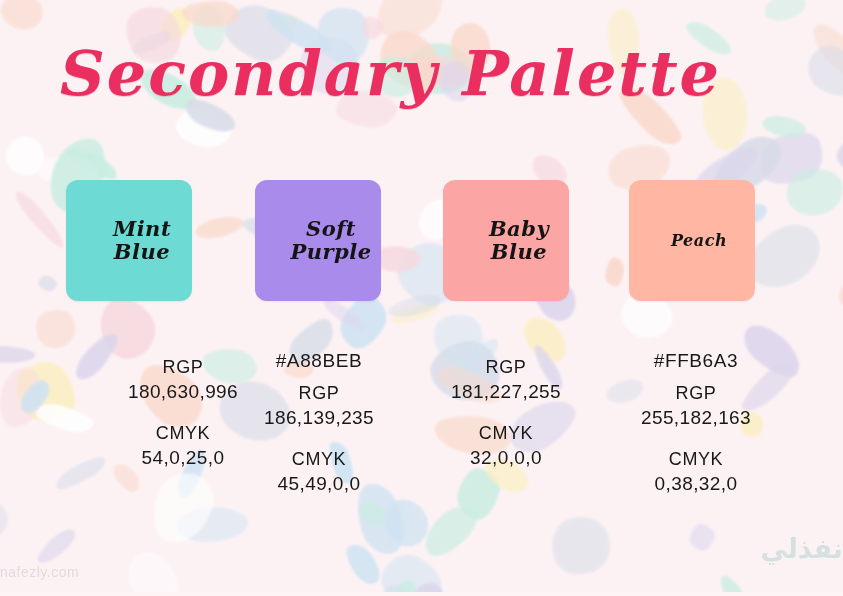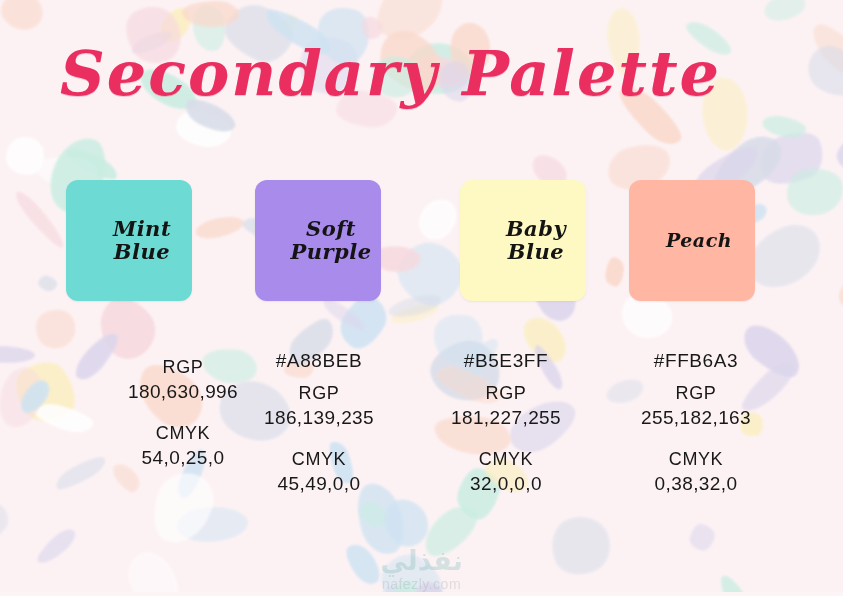--- a/index.html
+++ b/index.html
@@ -74,21 +74,21 @@
     font-style: italic;
     font-weight: 700;
     font-size: 21px;
     line-height: 1.12;
     color: #141414;
     white-space: pre-line;
     letter-spacing: .5px;
   }
   .swatch-label.single {
     padding-left: 14px;
-    font-size: 19px;
+    font-size: 16px;
   }
 
   
   .info-col {
     position: absolute;
     top: 348px;
     width: 190px;
     text-align: center;
     color: #181818;
     font-family: "Liberation Sans", sans-serif;
@@ -112,22 +112,21 @@
   }
   .gap {
     height: 9px;
   }
 
   
   #watermark {
     position: absolute;
     left: 0;
     right: 0;
-    bottom: 0;
-    text-align: center;
+    bottom: 12px;
     opacity: .30;
     pointer-events: none;
   }
   #watermark-ar {
     font-family: "DejaVu Sans", sans-serif;
     font-size: 27px;
     font-weight: 700;
     color: #7fb8b4;
     line-height: 30px;
     direction: rtl;
@@ -270,21 +269,21 @@
   <div id="title" style="color: rgb(234, 47, 96);">Secondary Palette</div>
 
   <div class="swatch" style="left: 66px; background: rgb(109, 218, 211);">
     <div class="swatch-label">Mint
 Blue</div>
   </div>
   <div class="swatch" style="left: 255px; background: rgb(168, 139, 235);">
     <div class="swatch-label">Soft
 Purple</div>
   </div>
-  <div class="swatch" style="left: 443px; background: #fef9c3; margin-left: 17px;">
+  <div class="swatch" style="left: 443px; background: #fca5a5;">
     <div class="swatch-label">Baby
 Blue</div>
   </div>
   <div class="swatch" style="left: 629px; background: rgb(255, 182, 163);">
     <div class="swatch-label single">Peach</div>
   </div>
 
   <div class="info-col" style="left:88px">
     <div class="info-model">RGP</div>
     <div class="info-values">180,630,996</div>
@@ -296,21 +295,20 @@
   <div class="info-col" style="left:224px">
     <div class="info-hex">#A88BEB</div>
     <div class="info-model">RGP</div>
     <div class="info-values">186,139,235</div>
     <div class="gap"></div>
     <div class="info-model">CMYK</div>
     <div class="info-values">45,49,0,0</div>
   </div>
 
   <div class="info-col" style="left:411px">
-    <div class="info-hex">#B5E3FF</div>
     <div class="info-model">RGP</div>
     <div class="info-values">181,227,255</div>
     <div class="gap"></div>
     <div class="info-model">CMYK</div>
     <div class="info-values">32,0,0,0</div>
   </div>
 
   <div class="info-col" style="left:601px">
     <div class="info-hex">#FFB6A3</div>
     <div class="info-model">RGP</div>

